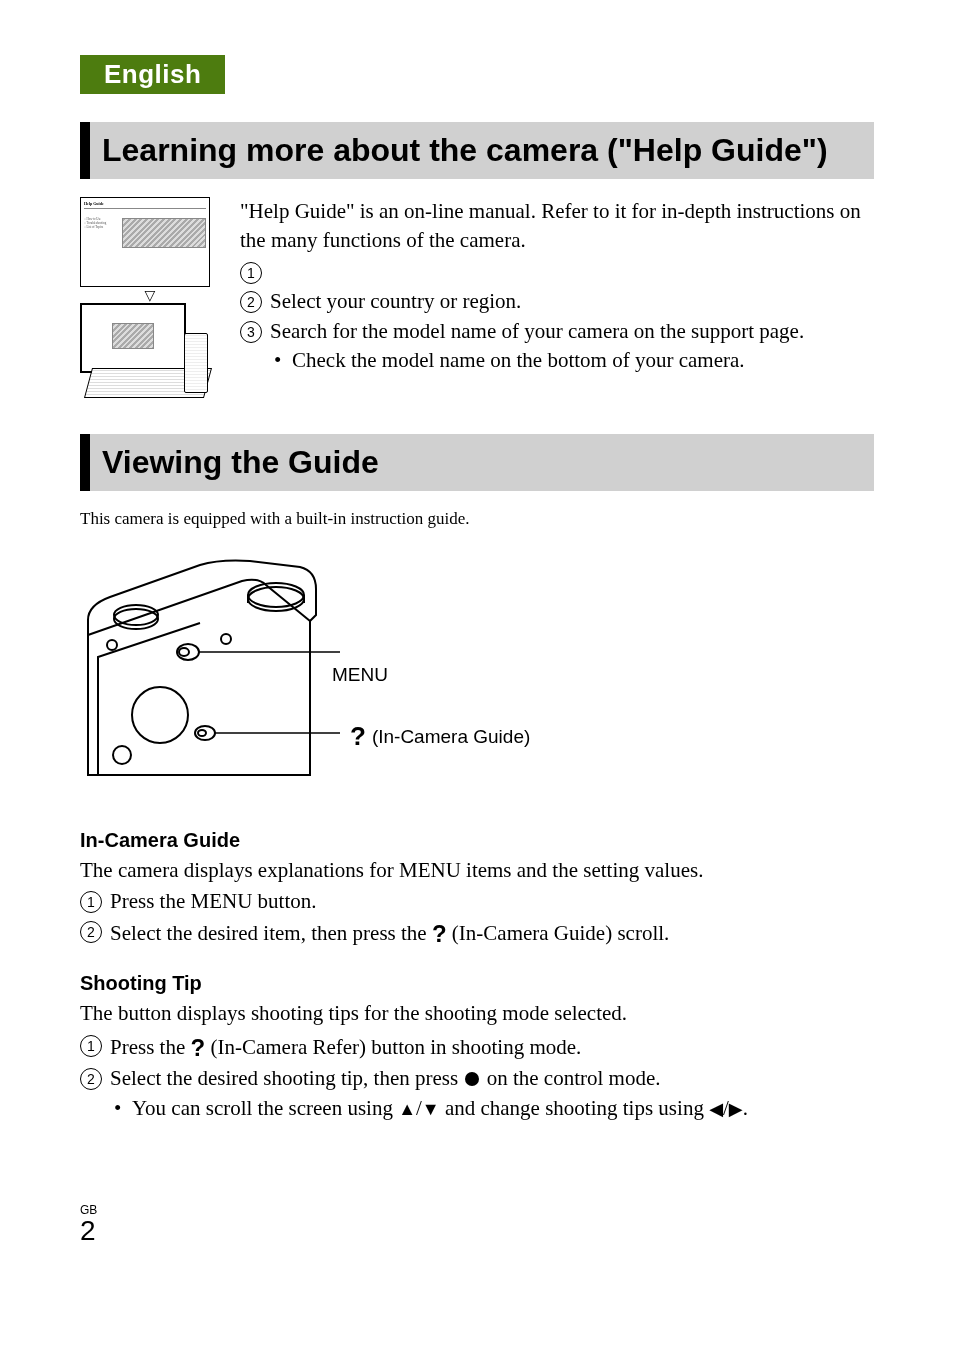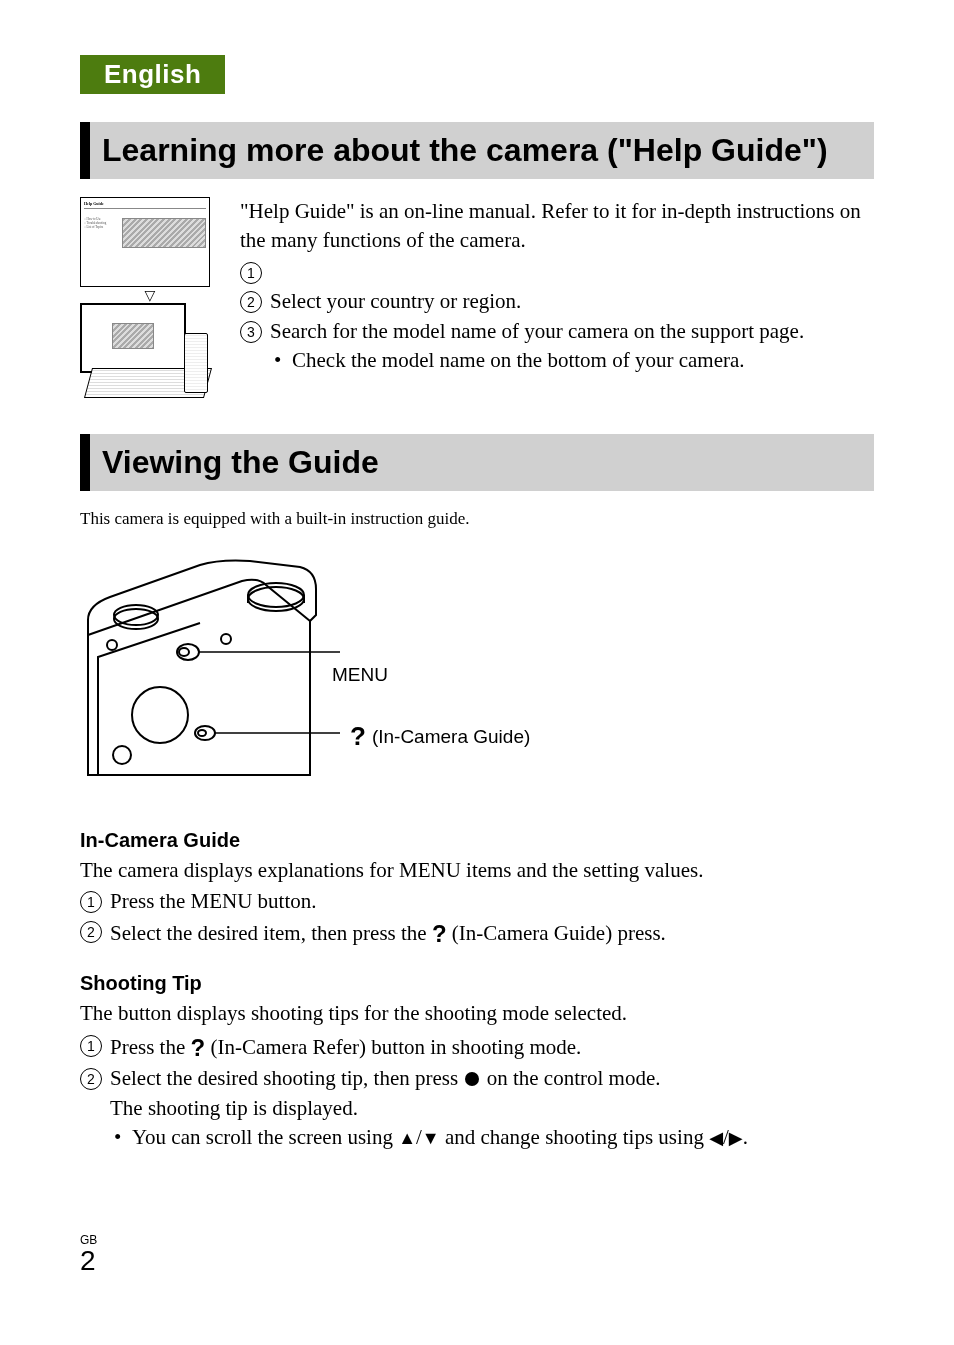--- a/index.html
+++ b/index.html
@@ -339,36 +339,35 @@
 
 
 <div class="section-block">
   <div class="sub-heading">In-Camera Guide</div>
   <div class="body-text">The camera displays explanations for MENU items and the setting values.</div>
   <ol class="num-list body-text">
     <li>
       <span>Press the MENU button.</span>
     </li>
     <li>
-      <span>Select the desired item, then press the </span><span class="inline-q">?</span><span> (In-Camera Guide) press.</span>
+      <span>Select the desired item, then press the </span><span class="inline-q">?</span><span> (In-Camera Guide) scroll.</span>
     </li>
   </ol>
 </div>
 
 
 <div class="section-block">
   <div class="sub-heading">Shooting Tip</div>
   <div class="body-text">The button displays shooting tips for the shooting mode selected.</div>
   <ol class="num-list body-text">
     <li>
       <span>Press the </span><span class="inline-q">?</span><span> (In-Camera Refer) button in shooting mode.</span>
     </li>
     <li>
       <span>Select the desired shooting tip, then press </span><span class="inline-dot"></span><span> on the control mode.</span>
-      <div>The shooting tip is displayed.</div>
       <div class="sub-bullet">
         <span>You can scroll the screen using </span><span class="arrow-sym">▲</span>/<span class="arrow-sym">▼</span><span> and change shooting tips using </span><span class="arrow-sym">◀</span>/<span class="arrow-sym">▶</span><span>.</span>
       </div>
     </li>
   </ol>
 </div>
 
 <div class="page-footer">
   <div class="footer-gb">GB</div>
   <div class="footer-num">2</div>

